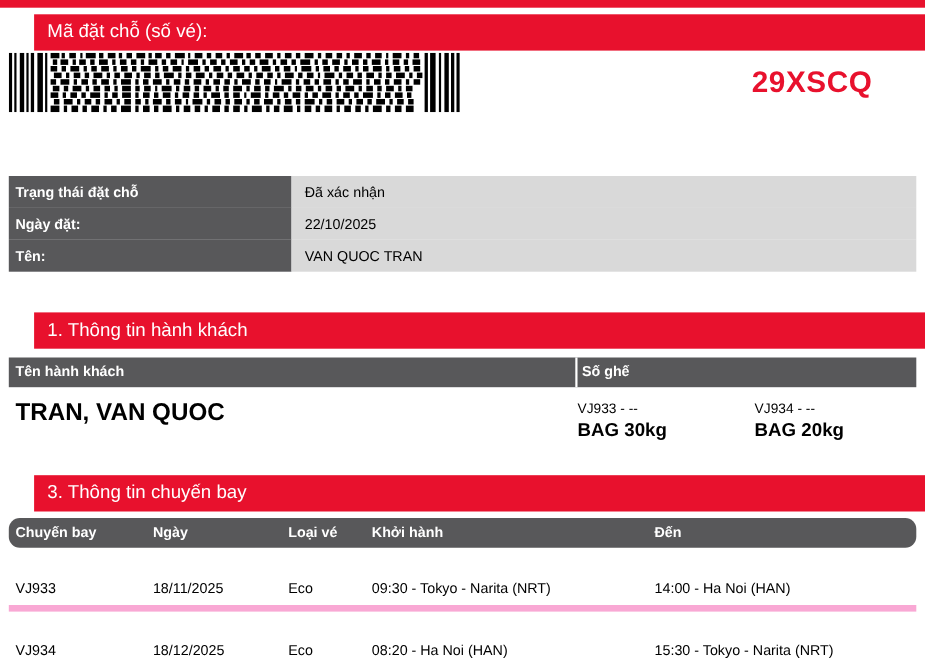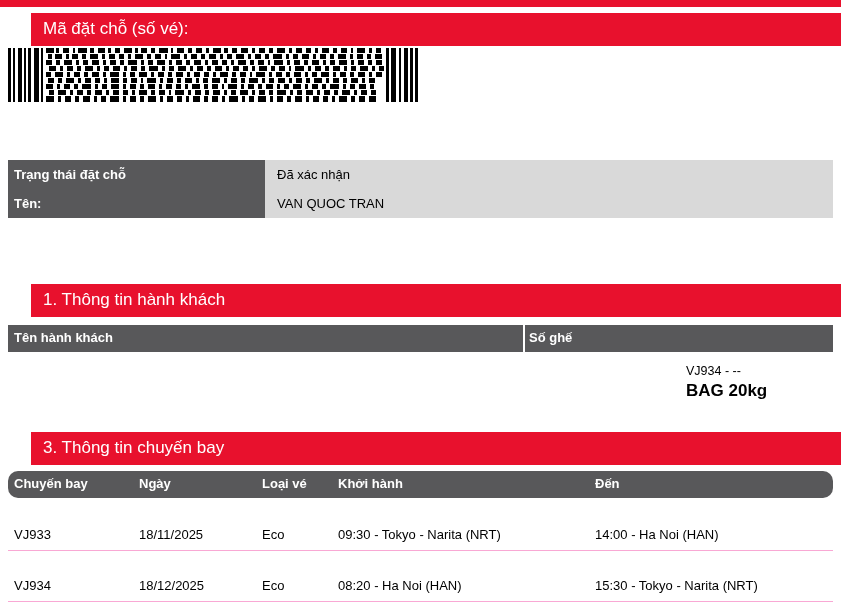--- a/index.html
+++ b/index.html
@@ -176,21 +176,21 @@
   .col-arr { left: 587px; }
   .flight-rows {
     position: absolute;
     left: 8px; top: 500px;
     width: 825px;
     font-size: 13px;
   }
   .flight-row {
     position: relative;
     height: 50px;
-    border-bottom: 1px solid #f9a8d4;
+    border-bottom: 6px solid #f9a8d4;
   }
   .flight-row span {
     position: absolute;
     top: 27px;
   }
 </style>
 </head>
 <body>
 
 <div class="page">
@@ -548,45 +548,55 @@
           <rect x="351" y="48" width="6" height="6"></rect>
           <rect x="361" y="48" width="7" height="6"></rect>
       </g>
       <rect x="378" y="0" width="3" height="54" fill="#000"></rect>
       <rect x="383" y="0" width="5" height="54" fill="#000"></rect>
       <rect x="391" y="0" width="2" height="54" fill="#000"></rect>
       <rect x="396" y="0" width="4" height="54" fill="#000"></rect>
       <rect x="402" y="0" width="3" height="54" fill="#000"></rect>
       <rect x="407" y="0" width="3" height="54" fill="#000"></rect>
     </svg>
+    <div class="pnr-code">29XSCQ</div>
   </div>
 
 
   <table class="info-table">
     <tbody>
         <tr>
       <td class="info-label">Trạng thái đặt chỗ</td>
       <td class="info-value">Đã xác nhận</td>
     </tr>
     <tr>
+      <td class="info-label">Ngày đặt:</td>
+      <td class="info-value">22/10/2025</td>
+    </tr>
+    <tr>
       <td class="info-label">Tên:</td>
       <td class="info-value">VAN QUOC TRAN</td>
     </tr>
   </tbody>
     </table>
 
   <div class="section-head sec2-head">1. Thông tin hành khách</div>
 
   <div class="pax-header">
     <span class="c1">Tên hành khách</span>
     <div class="divider"></div>
     <span class="c2">Số ghế</span>
   </div>
 
   <div class="pax-body">
+    <div class="pax-name">TRAN, VAN QUOC</div>
+    <div class="seat-block b1">
+      <div class="seat-flight">VJ933 - --</div>
+      <div class="seat-bag">BAG 30kg</div>
+    </div>
     <div class="seat-block b2">
       <div class="seat-flight">VJ934 - --</div>
       <div class="seat-bag">BAG 20kg</div>
     </div>
   </div>
 
   <div class="section-head sec3-head">3. Thông tin chuyến bay</div>
 
   <div class="flight-header">
     <span class="col-flight">Chuyến bay</span>

